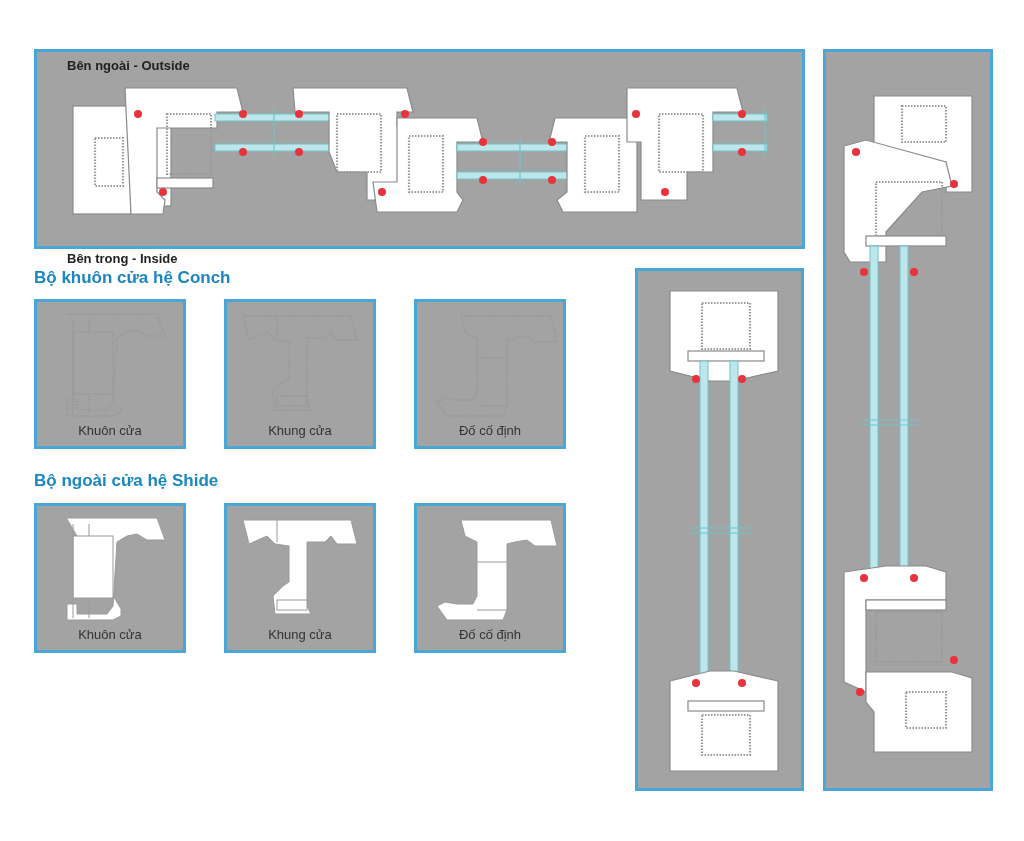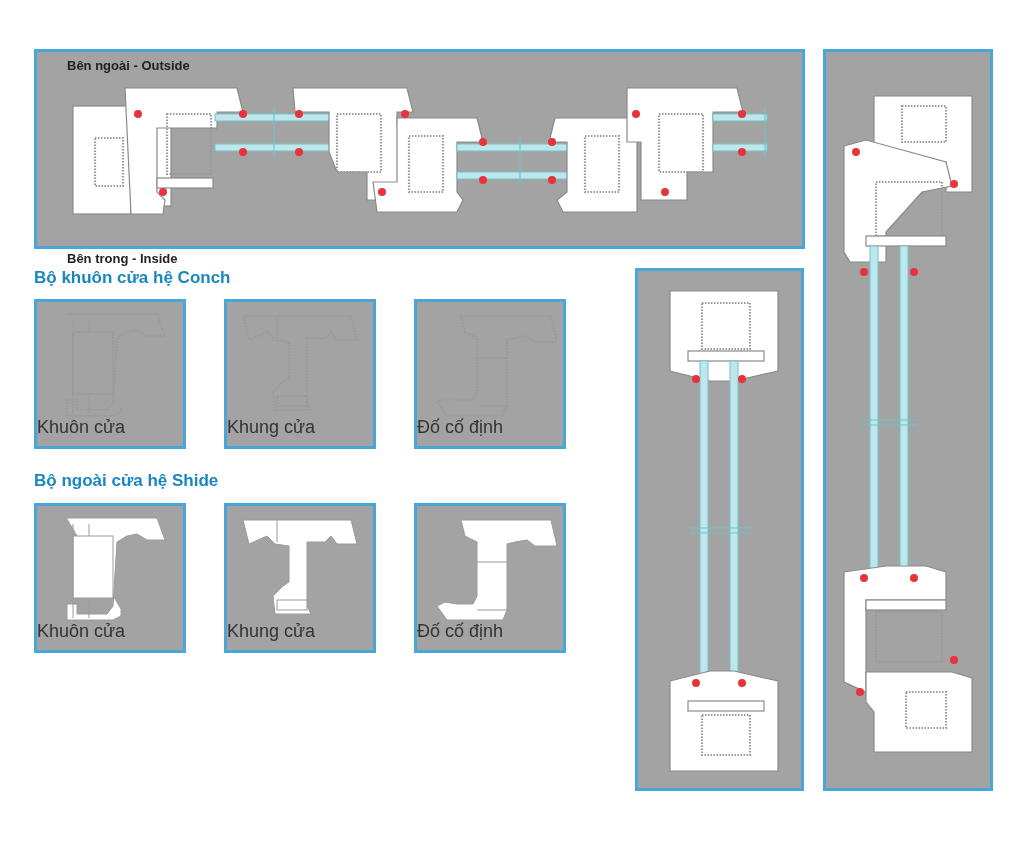--- a/index.html
+++ b/index.html
@@ -1,21 +1,21 @@
 <!DOCTYPE html>
 <html><head>
 <meta charset="utf-8">
 <style>
   html, body { margin: 0; padding: 0; background: #ffffff; }
   body { width: 1024px; height: 841px; position: relative; overflow: hidden;
          font-family: "Liberation Sans", sans-serif; }
   .panel { position: absolute; box-sizing: border-box; border: 3px solid #4aa6d6; background: #a3a3a3; }
   .label-bold { position: absolute; font-weight: bold; font-size: 13px; color: #222; }
   .section-title { position: absolute; font-weight: bold; font-size: 17px; color: #1a86c2; }
-  .caption { position: absolute; left: 0; right: 0; text-align: left; font-size: 18px; color: #333; bottom: 8px; }
+  .caption { position: absolute; left: 0; right: 0; text-align: center; font-size: 13px; color: #333; bottom: 8px; }
   svg { position: absolute; left: 0; top: 0; overflow: visible; }
   .prof { fill: #fff; stroke: #8a8a8a; stroke-width: 1.2; }
   .prof-dot { fill: none; stroke: #9a9a9a; stroke-width: 2.2; stroke-dasharray: 1.5 1.5; }
   .prof-thin { fill: #fff; stroke: #9a9a9a; stroke-width: 1; }
   .glass { fill: #bfe6ea; stroke: #6fc4cc; stroke-width: 1; }
   .gasket { fill: #e8323c; }
 </style>
 </head>
 <body>
 

